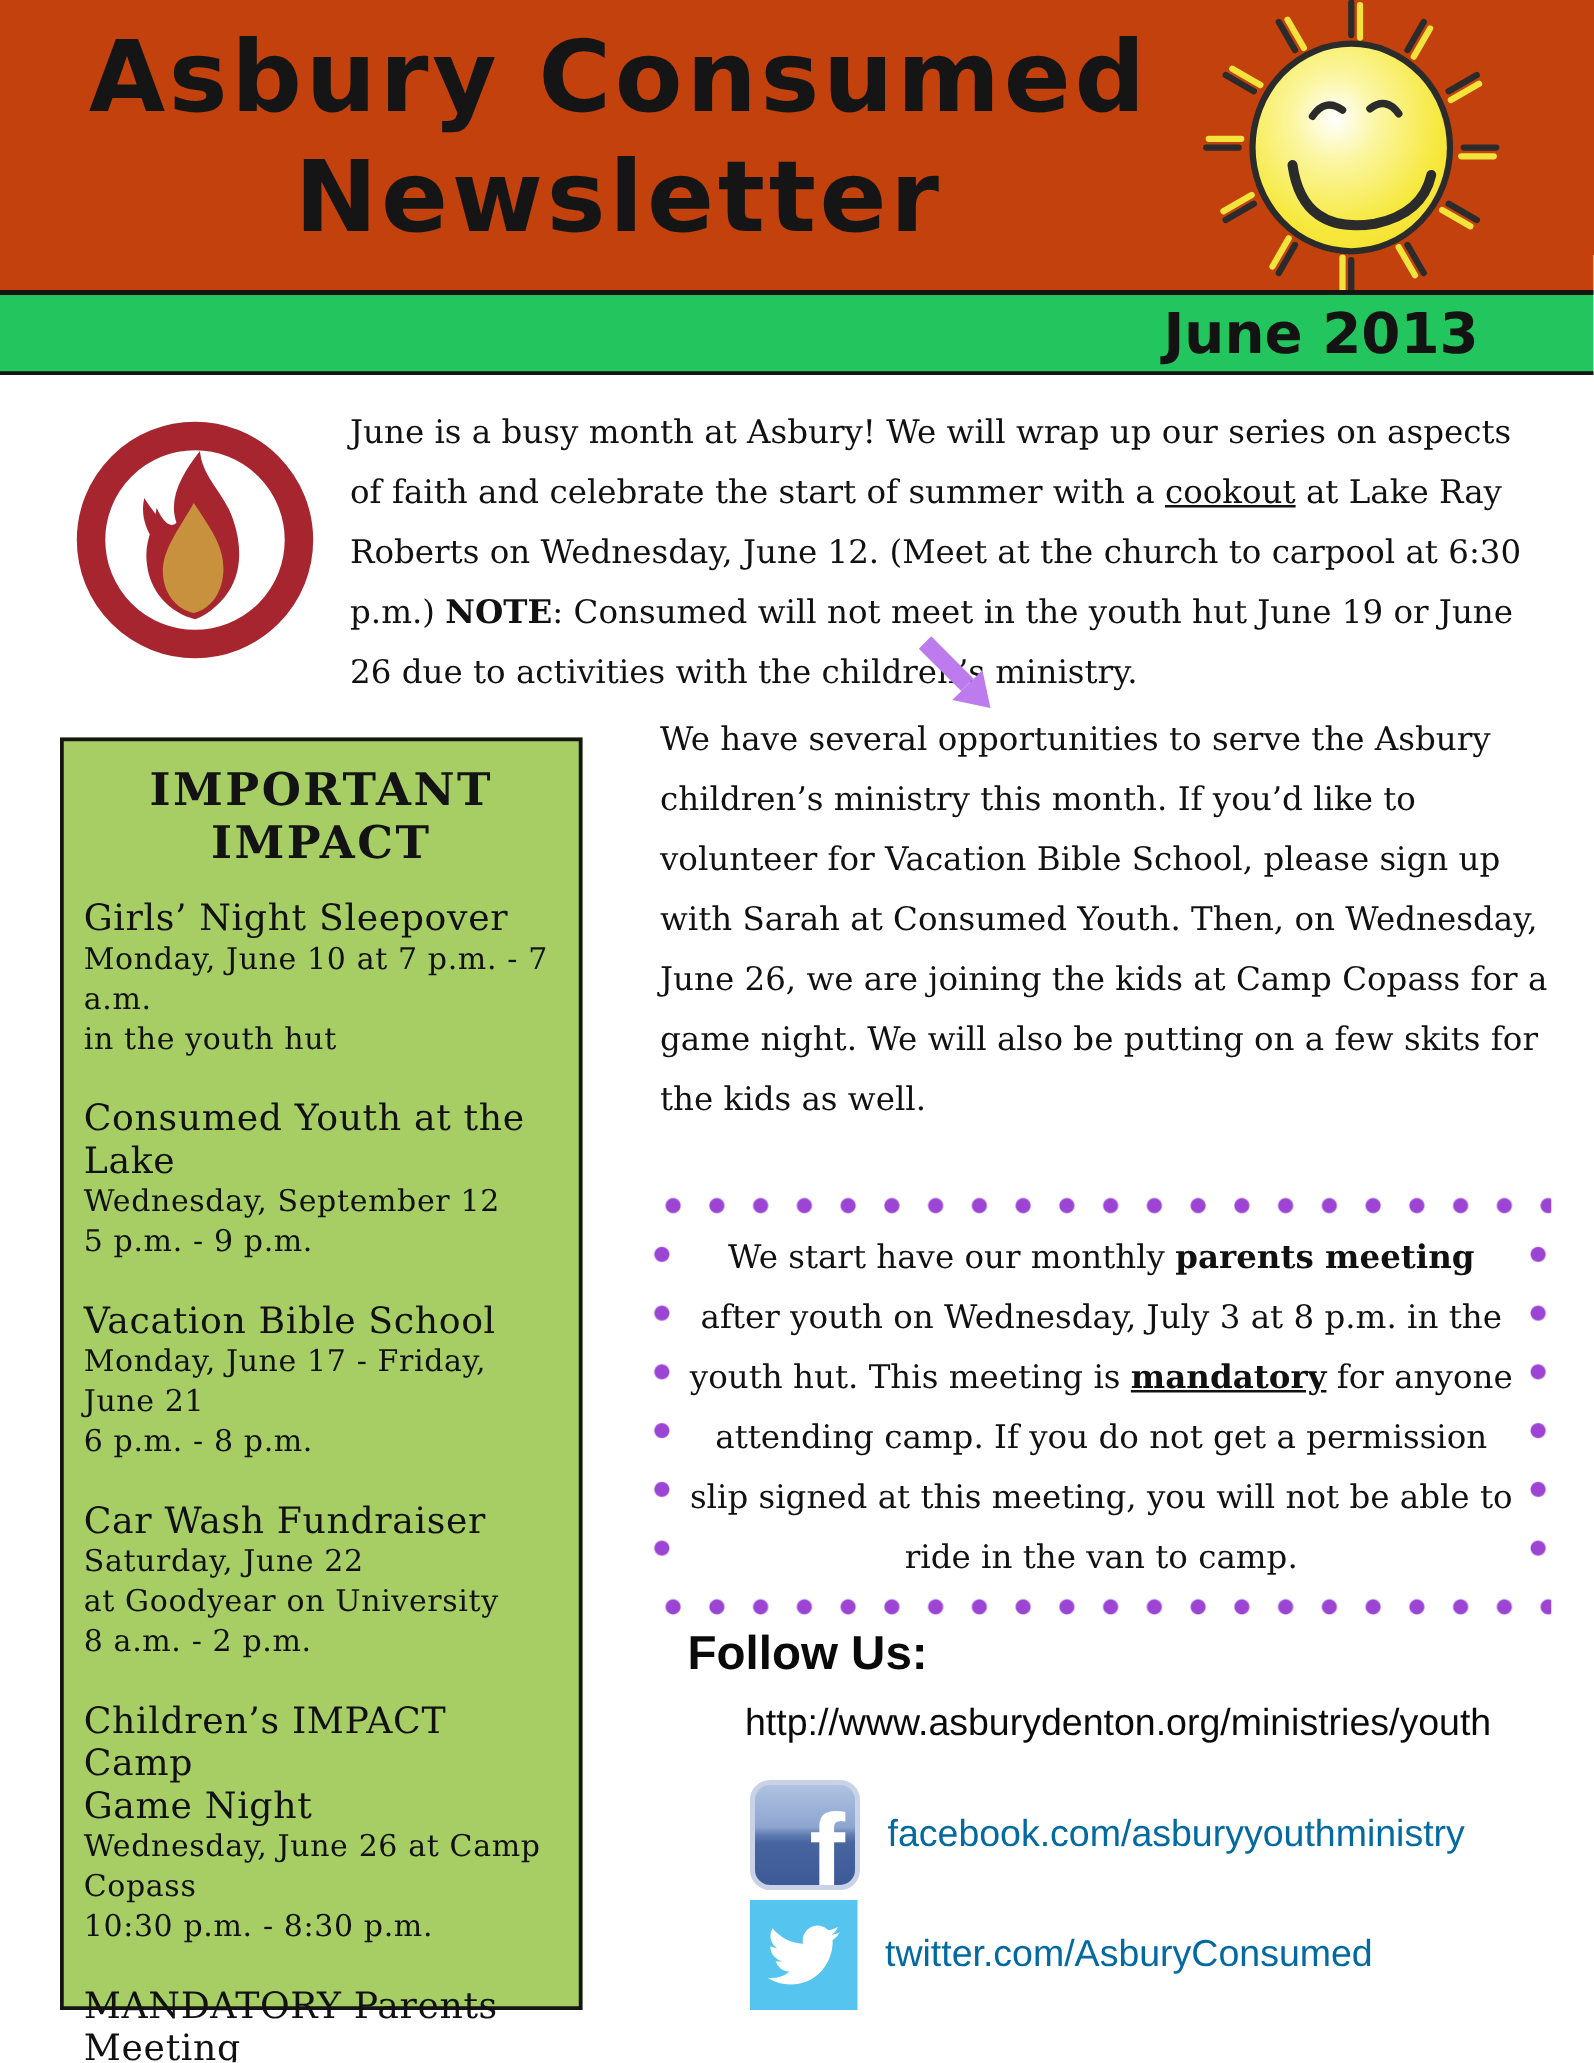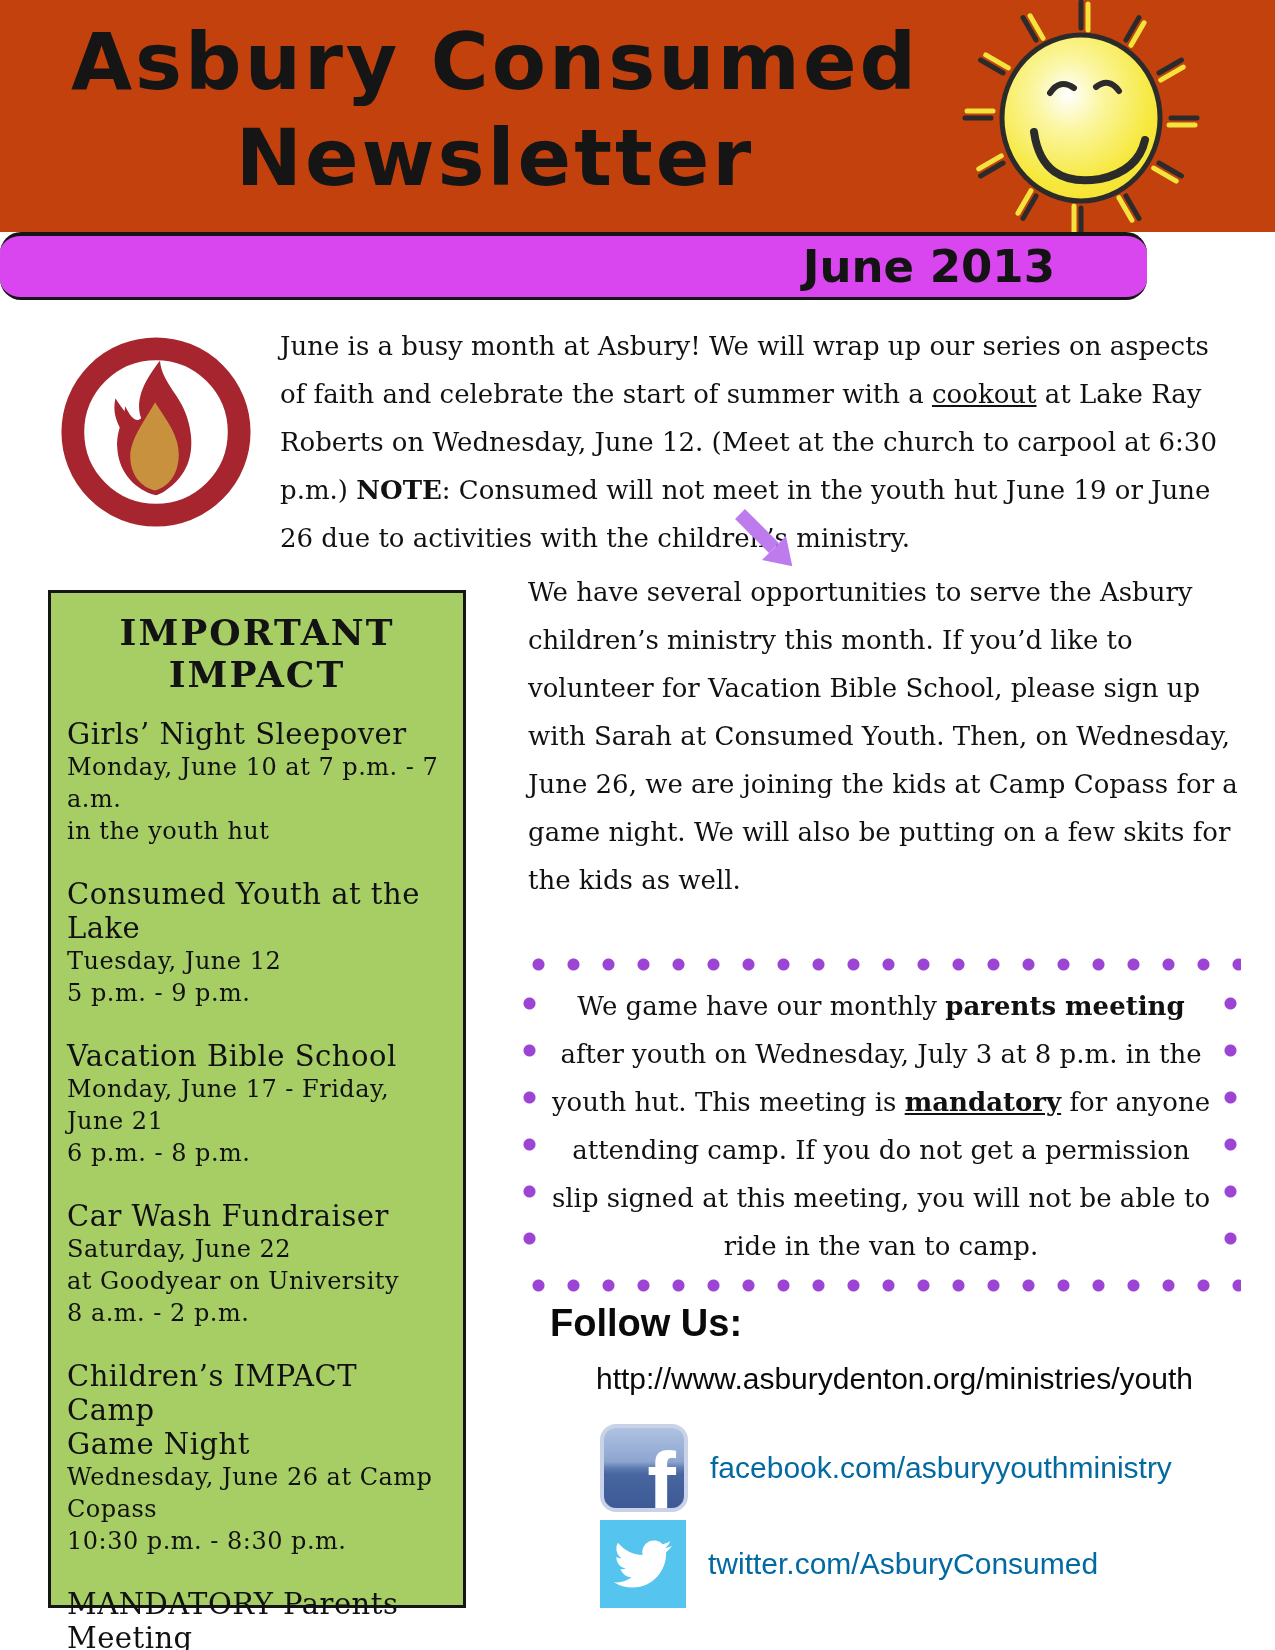--- a/index.html
+++ b/index.html
@@ -7,22 +7,22 @@
         font-family:"DejaVu Serif",serif;color:#111;}
 
   
   .masthead{position:absolute;left:0;top:0;width:1275px;height:232px;background:#c2410c;}
   .masthead-title{position:absolute;left:55px;top:14px;width:880px;text-align:center;
       font-family:"DejaVu Sans",sans-serif;font-weight:700;font-size:79px;line-height:96px;
       letter-spacing:3px;color:#151515;}
   .sun{position:absolute;left:950px;top:0px;}
 
   
-  .date-bar{position:absolute;left:0;top:232px;width:1147px;height:61px;background:#d946ef;
-      border-top:4px solid #151515;border-bottom:3px solid #151515;border-radius:21px;}
+  .date-bar{position:absolute;left:0;top:232px;width:1275px;height:61px;background:#22c55e;
+      border-top:4px solid #151515;border-bottom:3px solid #151515;}
   .date-bar span{position:absolute;right:92px;top:4px;
       font-family:"DejaVu Sans",sans-serif;font-weight:700;font-size:45px;color:#131313;}
 
   
   .flame-logo{position:absolute;left:57px;top:333px;}
   .intro-text{position:absolute;left:280px;top:322px;width:955px;
       font-size:26px;line-height:48px;}
   .intro-text .u{text-decoration:underline;}
   .arrow{position:absolute;left:728px;top:498px;}
 
@@ -152,21 +152,21 @@
   <aside class="dates-box">
     <h2 class="dates-title" style="margin:0 0 22px 0;"><span>IMPORTANT</span><br><span>IMPACT</span></h2>
 
     <div class="event">
       <div class="event-title">Girls’ Night Sleepover</div>
       <div class="event-details">Monday, June 10 at 7 p.m. - 7 a.m.
 in the youth hut</div>
     </div>
     <div class="event">
       <div class="event-title">Consumed Youth at the Lake</div>
-      <div class="event-details">Tuesday, June 12
+      <div class="event-details">Wednesday, September 12
 5 p.m. - 9 p.m.</div>
     </div>
     <div class="event">
       <div class="event-title">Vacation Bible School</div>
       <div class="event-details">Monday, June 17 - Friday, June 21
 6 p.m. - 8 p.m.</div>
     </div>
     <div class="event">
       <div class="event-title">Car Wash Fundraiser</div>
       <div class="event-details">Saturday, June 22
@@ -187,21 +187,21 @@
 
   </aside>
 
   <p class="serve-text" style="margin:0;">We have several opportunities to serve the Asbury children’s ministry this month. If you’d like to volunteer for Vacation Bible School, please sign up with Sarah at Consumed Youth. Then, on Wednesday, June 26, we are joining the kids at Camp Copass for a game night. We will also be putting on a few skits for the kids as well.</p>
 
   <div class="meeting-box">
     <div class="dot-row top"></div>
     <div class="dot-row bottom"></div>
     <div class="dot-col left"></div>
     <div class="dot-col right"></div>
-    <div class="meeting-text"><span>We game have our monthly </span><b>parents meeting</b><span> after youth on Wednesday, July 3 at 8 p.m. in the  youth hut. This meeting is </span><b class="u">mandatory</b><span> for anyone attending camp. If you do not get a permission slip signed at this meeting, you will not be able to ride in the van to camp.</span></div>
+    <div class="meeting-text"><span>We start have our monthly </span><b>parents meeting</b><span> after youth on Wednesday, July 3 at 8 p.m. in the  youth hut. This meeting is </span><b class="u">mandatory</b><span> for anyone attending camp. If you do not get a permission slip signed at this meeting, you will not be able to ride in the van to camp.</span></div>
   </div>
 
   <div class="follow-heading">Follow Us:</div>
   <a class="follow-url" href="#">http://www.asburydenton.org/ministries/youth</a>
 
   <div class="social-row fb">
     <div class="fb-icon">
       <span>f</span>
     </div>
     <a class="social-label" href="#">facebook.com/asburyyouthministry</a>

